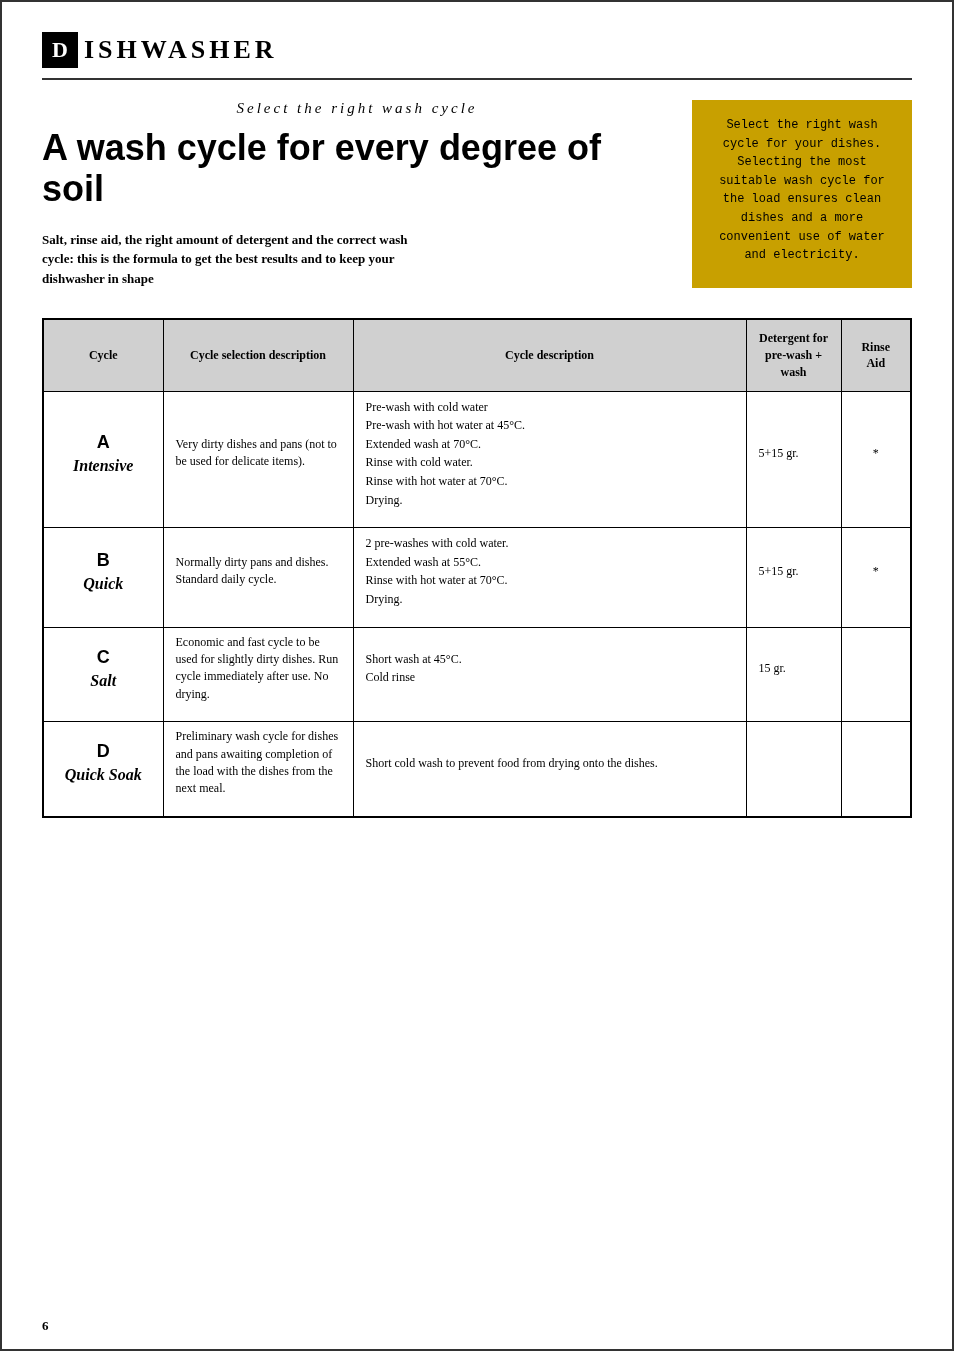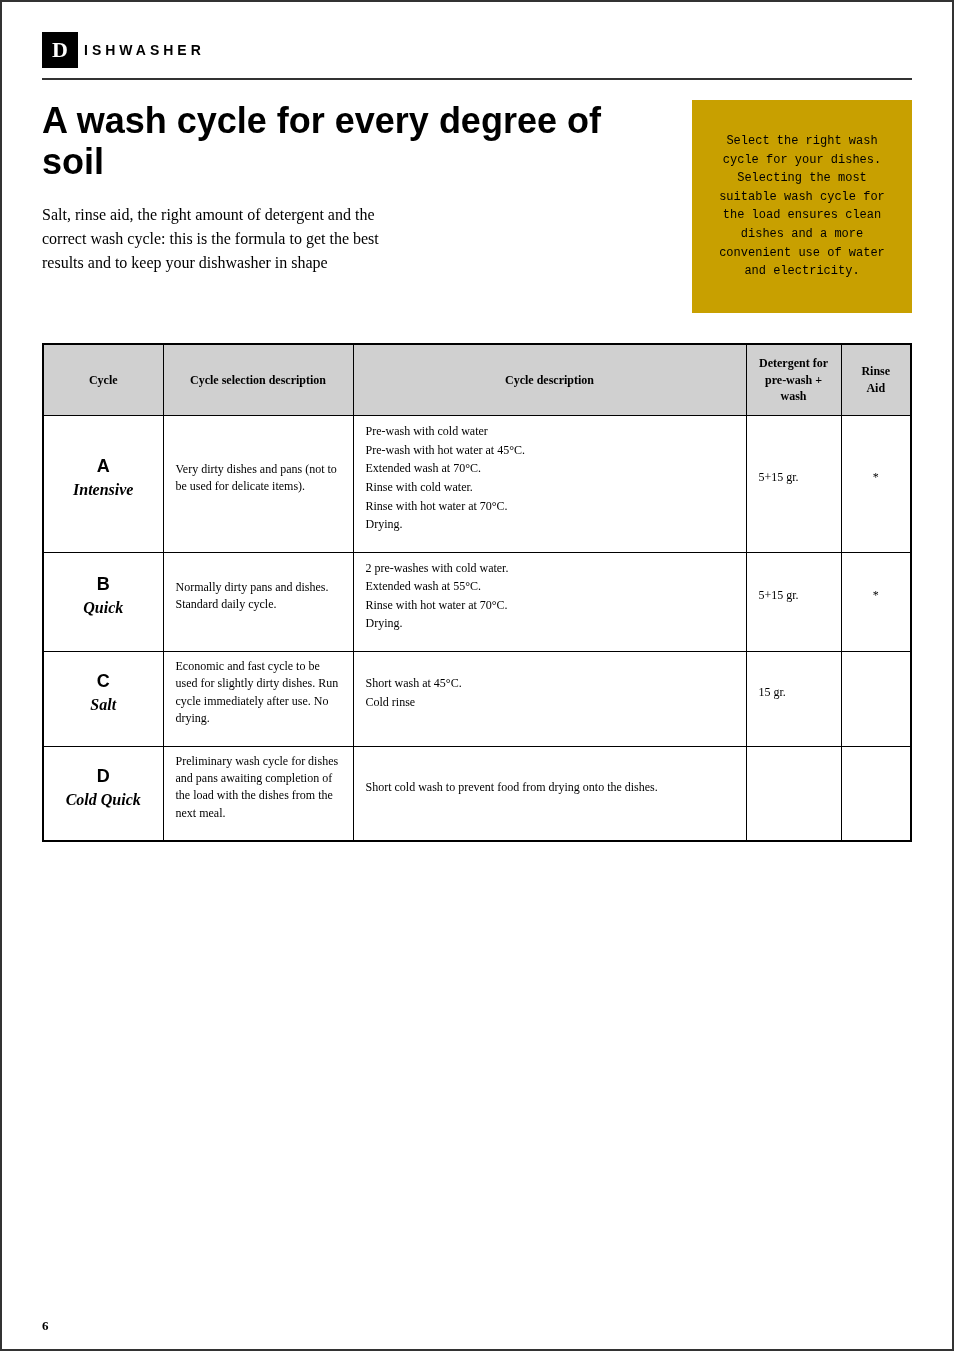--- a/index.html
+++ b/index.html
@@ -47,24 +47,24 @@
       color: #fff;
       font-size: 22px;
       font-weight: bold;
       display: flex;
       align-items: center;
       justify-content: center;
       font-family: 'Times New Roman', serif;
     }
 
     .logo-text {
-      font-size: 14px;
+      font-size: 26px;
       font-weight: bold;
       letter-spacing: 4px;
-      font-family: Liberation Sans, sans-serif;
+      font-family: Liberation Serif, serif;
     }
 
     
     .content-top {
       display: flex;
       gap: 20px;
       margin-bottom: 30px;
     }
 
     .content-left {
@@ -81,30 +81,30 @@
 
     .main-title {
       font-size: 36px;
       font-weight: bold;
       line-height: 1.15;
       margin-bottom: 20px;
       font-family: Arial, sans-serif;
     }
 
     .intro-text {
-      font-size: 16px;
-      font-weight: normal;
+      font-size: 13px;
+      font-weight: bold;
       line-height: 1.5;
       max-width: 380px;
     }
 
     .sidebar-box {
       width: 220px;
       background: #c8a000;
-      padding: 32px 14px;
+      padding: 16px 14px;
       font-size: 12px;
       line-height: 1.55;
       text-align: center;
       flex-shrink: 0;
       font-family: 'Courier New', monospace;
     }
 
     
     .wash-table {
       width: 100%;
@@ -200,20 +200,21 @@
     <div class="header-logo">
       <div class="logo-box">
         <span>D</span>
       </div>
       <span class="logo-text">ISHWASHER</span>
     </div>
   </div>
 
   <div class="content-top">
     <div class="content-left">
+      <div class="subtitle">Select the right wash cycle</div>
       <div class="main-title">A wash cycle for every degree of soil</div>
       <div class="intro-text">Salt, rinse aid, the right amount of detergent and the correct wash cycle: this is the formula to get the best results and to keep your dishwasher in shape</div>
     </div>
     <div class="sidebar-box">
       <span>Select the right wash cycle for your dishes. Selecting the most suitable wash cycle for the load ensures clean dishes and a more convenient use of water and electricity.</span>
     </div>
   </div>
 
   <table class="wash-table">
     <thead>
@@ -257,21 +258,21 @@
           </td>
           <td class="selection-cell">Economic and fast cycle to be used for slightly dirty dishes.
 Run cycle immediately after use. No drying.</td>
           <td class="description-cell">Short wash at 45°C.<br>Cold rinse</td>
           <td class="detergent-cell">15 gr.</td>
           <td class="rinse-cell"></td>
         </tr>
         <tr>
           <td class="cycle-cell">
             <span class="cycle-letter">D</span>
-            <span class="cycle-name">Cold Quick</span>
+            <span class="cycle-name">Quick Soak</span>
           </td>
           <td class="selection-cell">Preliminary wash cycle for dishes and pans awaiting completion of the load with the dishes from the next meal.</td>
           <td class="description-cell">Short cold wash to prevent food from drying onto the dishes.</td>
           <td class="detergent-cell"></td>
           <td class="rinse-cell"></td>
         </tr>
       </tbody>
   </table>
 
   <div class="page-number">6</div>

